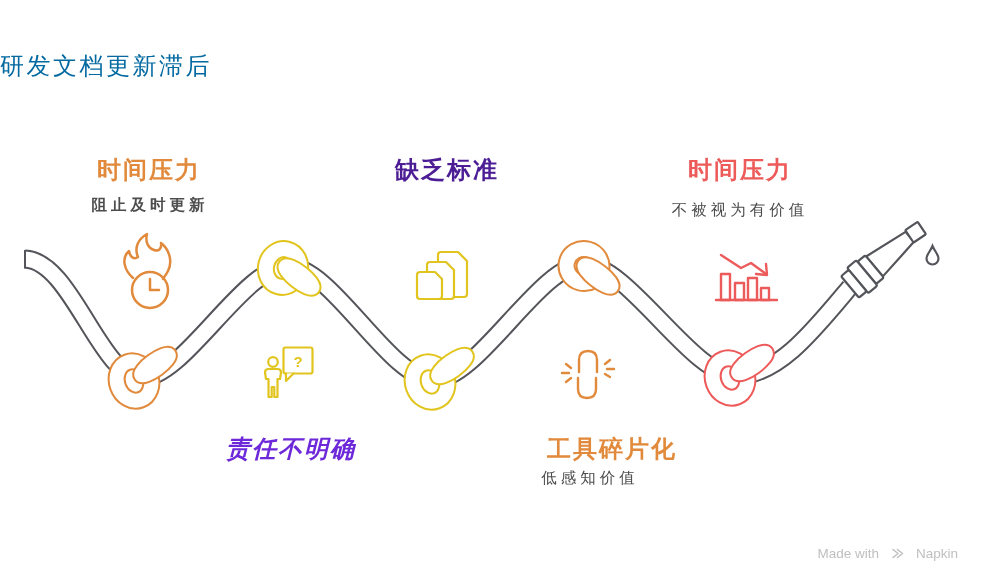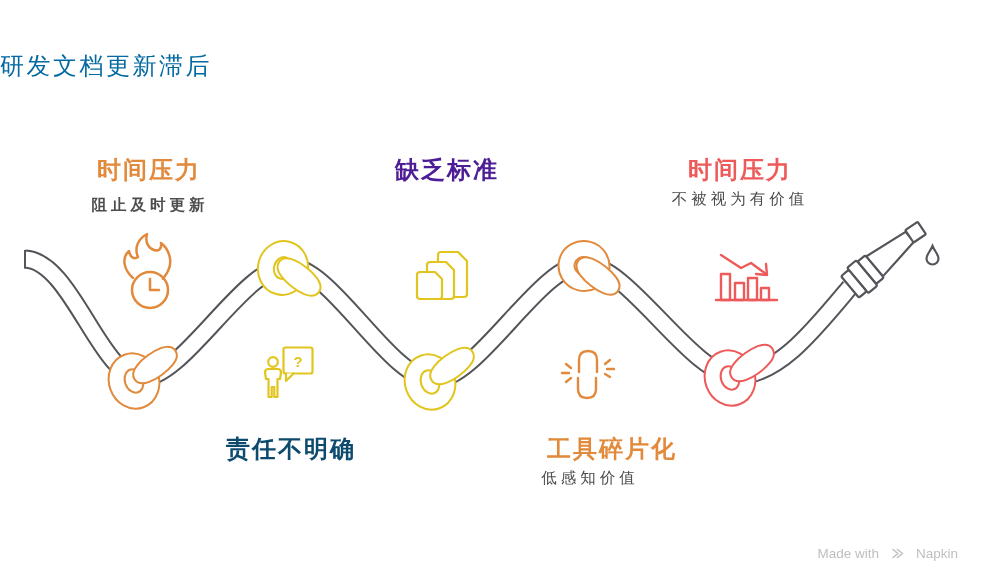--- a/index.html
+++ b/index.html
@@ -9,21 +9,21 @@
   .page-title{position:absolute;left:0;top:50px;width:100%;text-align:left;
               font-size:24px;font-weight:400;letter-spacing:2.5px;color:#0369a1;}
   .item-label{position:absolute;transform:translateX(-50%);white-space:nowrap;
               font-size:24px;font-weight:700;letter-spacing:2px;}
   .item-desc{position:absolute;transform:translateX(-50%);white-space:nowrap;
              font-size:15.5px;letter-spacing:4px;color:#4D4D4D;}
   .lbl-0{left:149px;top:154px;} .dsc-0{left:150px;top:195px;font-weight:bold;}
   .lbl-1{left:291px;top:433px;} .dsc-1{left:290px;top:468px;}
   .lbl-2{left:447px;top:154px;} .dsc-2{left:450px;top:195px;}
   .lbl-3{left:612px;top:433px;} .dsc-3{left:590px;top:468px;}
-  .lbl-4{left:740px;top:154px;} .dsc-4{left:740px;top:189px;}
+  .lbl-4{left:740px;top:154px;} .dsc-4{left:740px;top:200px;}
   .footer{position:absolute;right:26px;top:546px;display:flex;align-items:center;gap:12px;
           font-size:13.5px;color:#BFBFBF;}
 </style>
 </head>
 <body>
 
 <div class="canvas">
 
   <svg class="diagram-svg" width="984" height="588" viewBox="0 0 984 588">
 
@@ -117,21 +117,21 @@
       <path d="M 721,255 L 741,268 L 751,263 L 766,274"></path>
       <path d="M 766,264 L 767,275 L 756,274"></path>
     </g>
   </svg>
 
   <div class="page-title">研发文档更新滞后</div>
 
   <div class="item-label lbl-0" style="color: rgb(226, 138, 60);">时间压力</div>
   <div class="item-desc dsc-0">阻止及时更新</div>
 
-  <div class="item-label lbl-1" style="color: #0c4a6e;">责任不明确</div>
+  <div class="item-label lbl-1" style="color: #6d28d9; font-style: italic;">责任不明确</div>
 
   <div class="item-label lbl-2" style="color: #4c1d95;">缺乏标准</div>
 
   <div class="item-label lbl-3" style="color: rgb(226, 138, 60);">工具碎片化</div>
   <div class="item-desc dsc-3">低感知价值</div>
 
   <div class="item-label lbl-4" style="color: rgb(237, 90, 90);">时间压力</div>
   <div class="item-desc dsc-4">不被视为有价值</div>
 
   <div class="footer">

